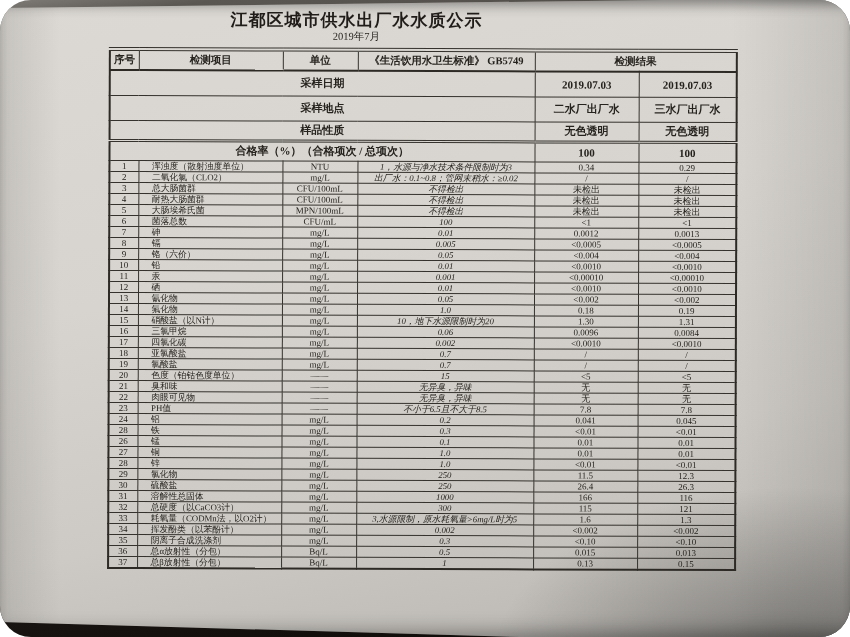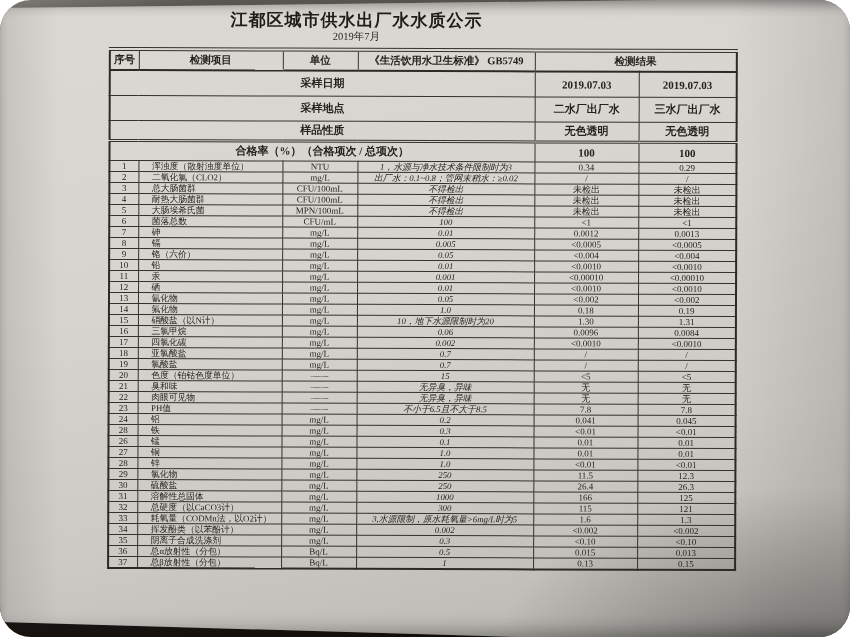--- a/index.html
+++ b/index.html
@@ -331,21 +331,21 @@
             <td class="std">250</td>
             <td>26.4</td>
             <td>26.3</td>
           </tr>
           <tr>
             <td>31</td>
             <td class="left">溶解性总固体</td>
             <td>mg/L</td>
             <td class="std">1000</td>
             <td>166</td>
-            <td>125</td>
+            <td>116</td>
           </tr>
           <tr>
             <td>32</td>
             <td class="left">总硬度（以CaCO3计）</td>
             <td>mg/L</td>
             <td class="std">300</td>
             <td>115</td>
             <td>121</td>
           </tr>
           <tr>

